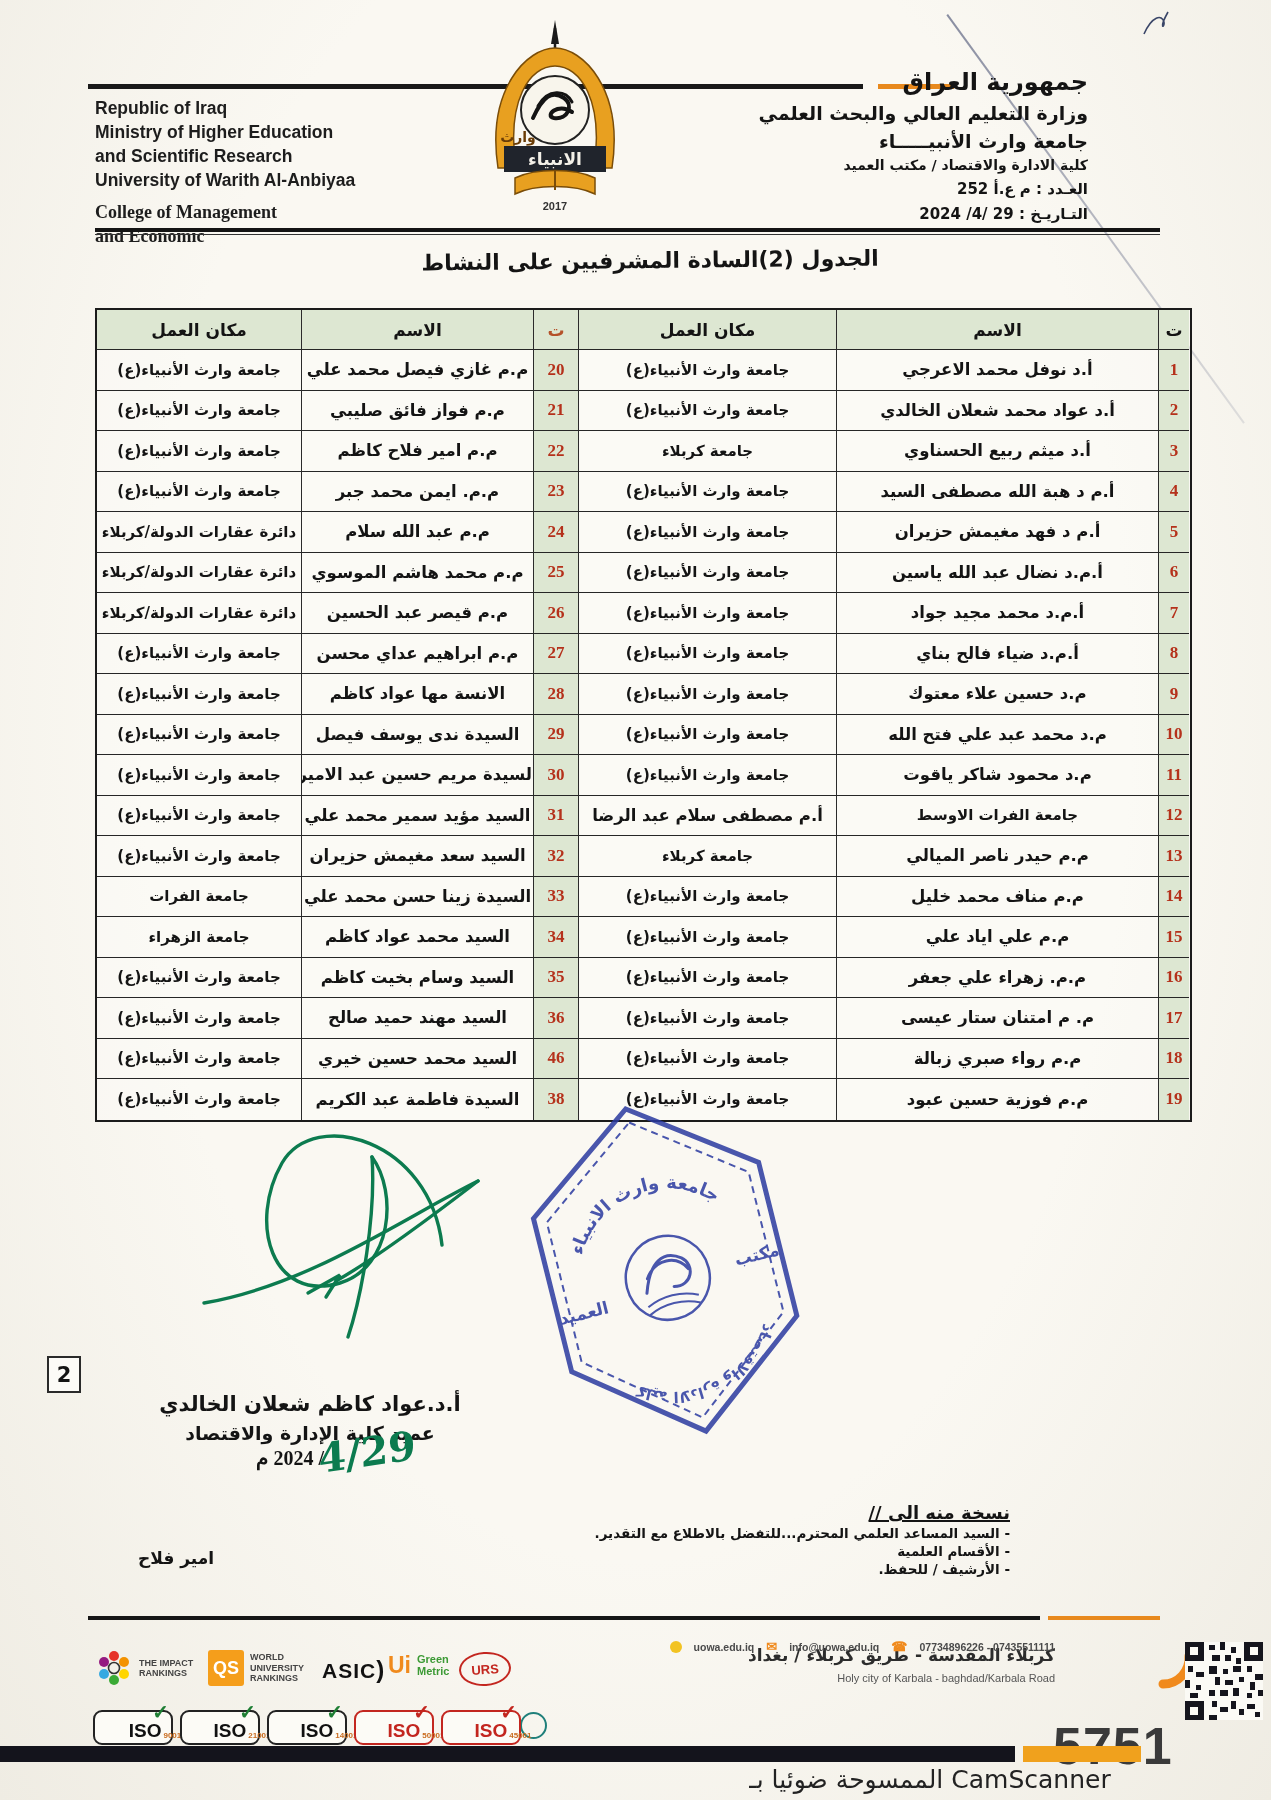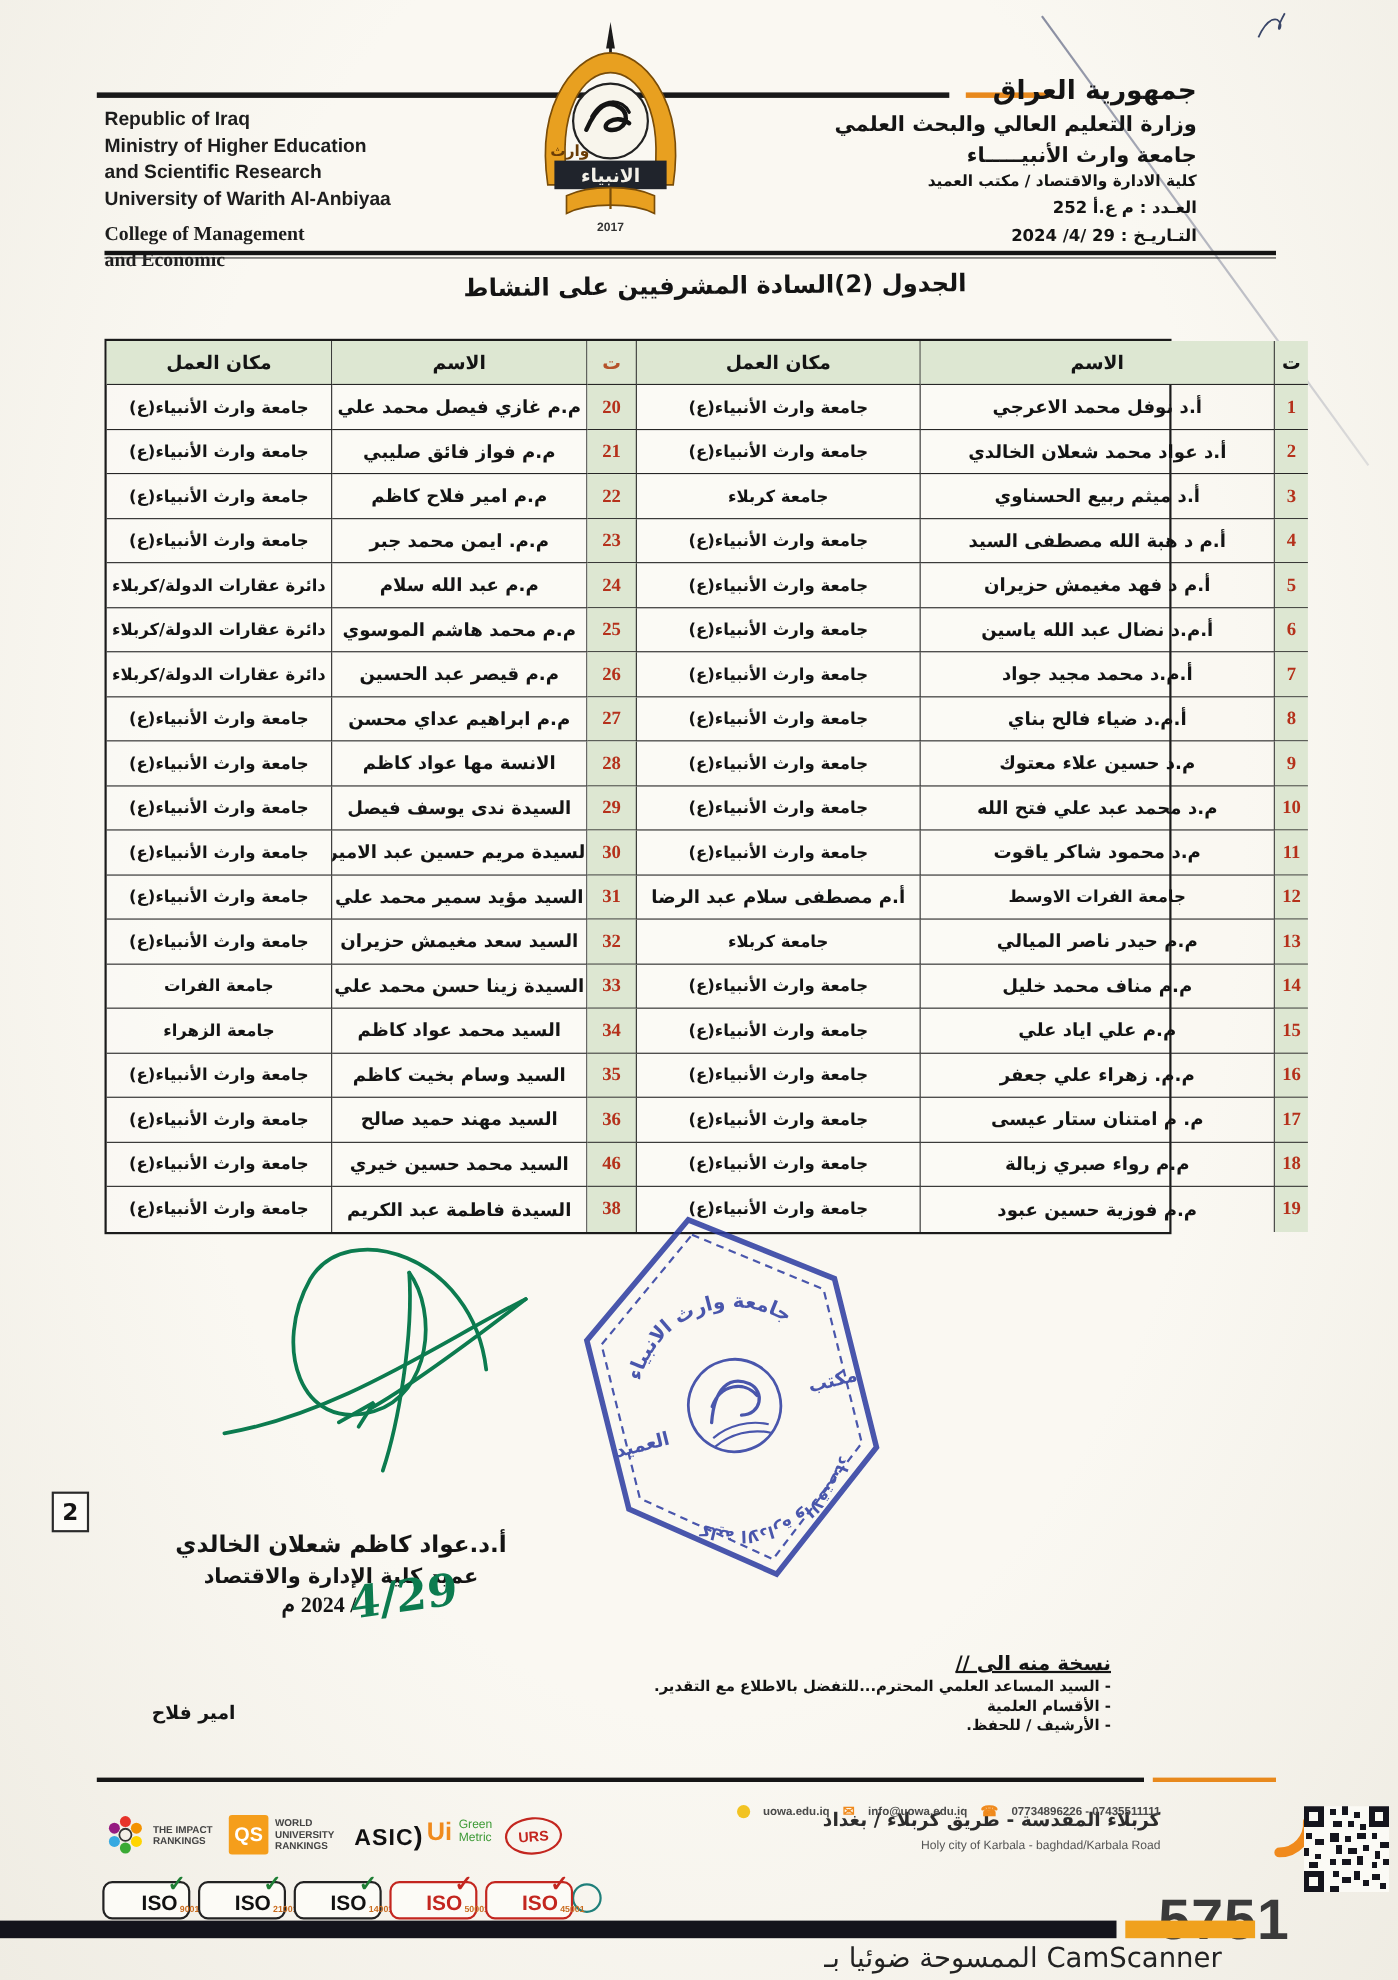--- a/index.html
+++ b/index.html
@@ -30,21 +30,21 @@
   .ar-l6 { font-size:15px; font-weight:bold; margin-top:7px; }
   .rule-bottom { left:95px; top:228px; width:1065px; height:7px;
     border-top:4px solid #141414; border-bottom:1.5px solid #333; }
   .doc-title { left:300px; top:248px; width:700px; text-align:center;
     font-size:22px; font-weight:bold; direction:rtl; transform:rotate(-.6deg); }
 
   
   .logo { left:468px; top:18px; width:175px; height:205px; }
 
   
-  .tbl { left:95px; top:308px; width:970px; border:2.4px solid #1b1b1b; background:rgba(255,255,255,.25); }
+  .tbl { left:95px; top:308px; width:1097px; border:2.4px solid #1b1b1b; background:rgba(255,255,255,.25); }
   .trow { display:grid; grid-template-columns:205px 232px 45px 258px 322px 30.2px; height:40.5px; }
   .trow-h { height:40px; }
   .cell { display:flex; align-items:center; justify-content:center;
     border-right:1.6px solid #2b2b2b; border-bottom:1.7px solid #262626;
     overflow:hidden; white-space:nowrap; }
   .cell:last-child { border-right:none; }
   .rows .trow:last-child .cell { border-bottom:none; }
   .hcell { background:#dde7d2; font-weight:bold; font-size:17px; }
   .c-seq { background:#dde7d2; color:#b5311b; font-weight:bold; font-size:17px;
     font-family:"Liberation Serif", serif; }
@@ -80,21 +80,21 @@
   .impact { left:95px; top:1648px; }
   .qs { left:208px; top:1650px; }
   .qs-box { width:36px; height:36px; background:#f59e1b; color:#fff; font-weight:bold; font-size:18px;
     display:flex; align-items:center; justify-content:center; border-radius:3px;
     font-family:"Liberation Sans", sans-serif; }
   .asic { left:322px; top:1656px; font-family:"Liberation Sans", sans-serif; font-weight:bold;
     font-size:21px; color:#111; letter-spacing:1px; }
   .asic-paren { color:#111; font-size:24px; font-weight:bold; }
   .ui { left:388px; top:1652px; }
   .ui-u { color:#f08a1d; font-weight:bold; font-size:23px; font-family:"Liberation Sans", sans-serif; }
-  .ui-sub { color:#3c9a35; font-weight:normal; font-size:11px; font-family:"Liberation Sans", sans-serif; line-height:1.05; }
+  .ui-sub { color:#3c9a35; font-weight:bold; font-size:11px; font-family:"Liberation Sans", sans-serif; line-height:1.05; }
   .urs { left:459px; top:1652px; width:52px; height:34px; border:2.5px solid #c3261f; border-radius:50%;
     display:flex; align-items:center; justify-content:center; color:#c3261f; font-weight:bold;
     font-size:13px; font-family:"Liberation Sans", sans-serif; transform:rotate(-4deg); }
   .iqnet { left:520px; top:1712px; width:27px; height:27px; border:2.5px solid #1f7f7a; border-radius:50%; }
 
   .iso-row { left:93px; top:1710px; display:flex; gap:7px; }
   .iso { position:relative; width:80px; height:35px; border-radius:9px; border:2.6px solid #222;
     display:flex; align-items:flex-end; justify-content:center; gap:2px; background:#fcfbf6;
     font-family:"Liberation Sans", sans-serif; padding-bottom:3px;padding-left:44px; }
   .iso-label { font-weight:bold; font-size:19px; line-height:1; color:#111; }

